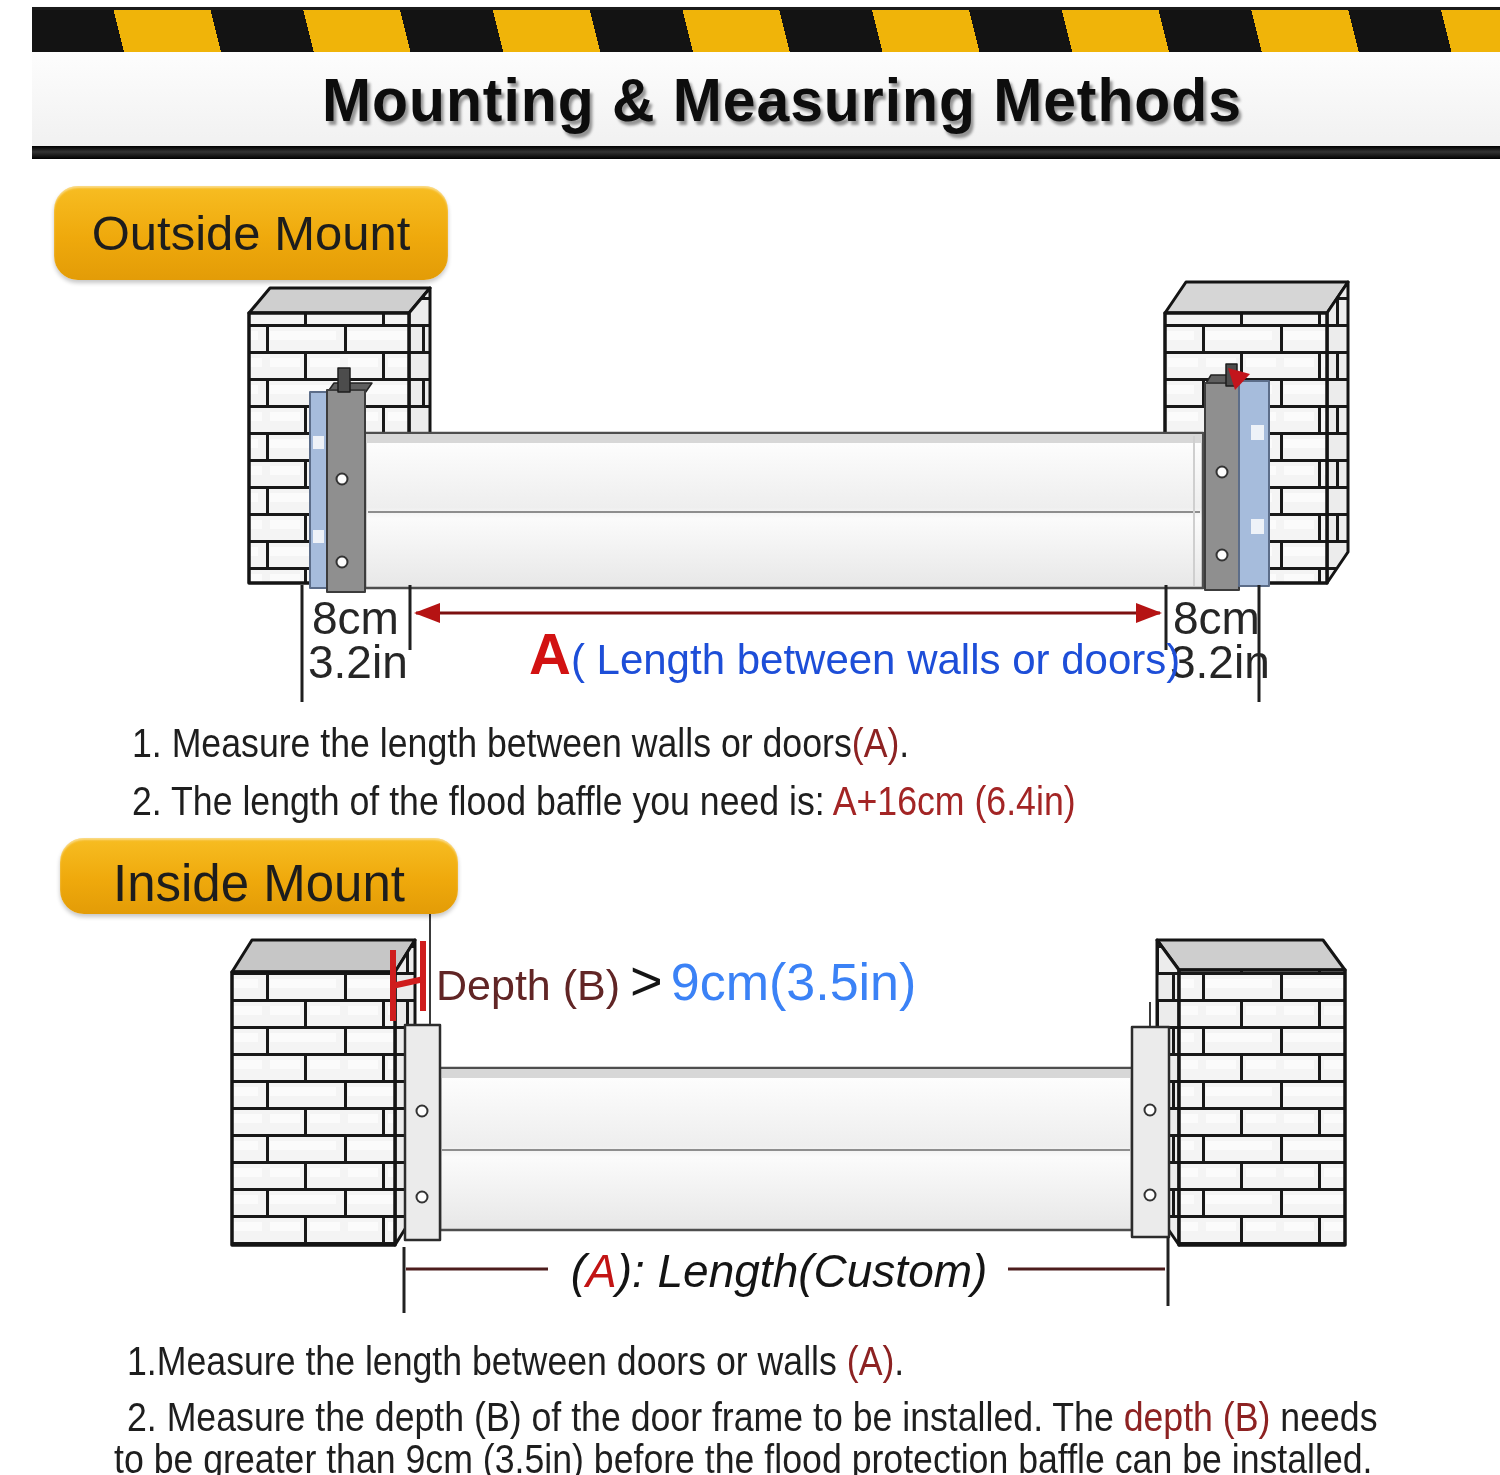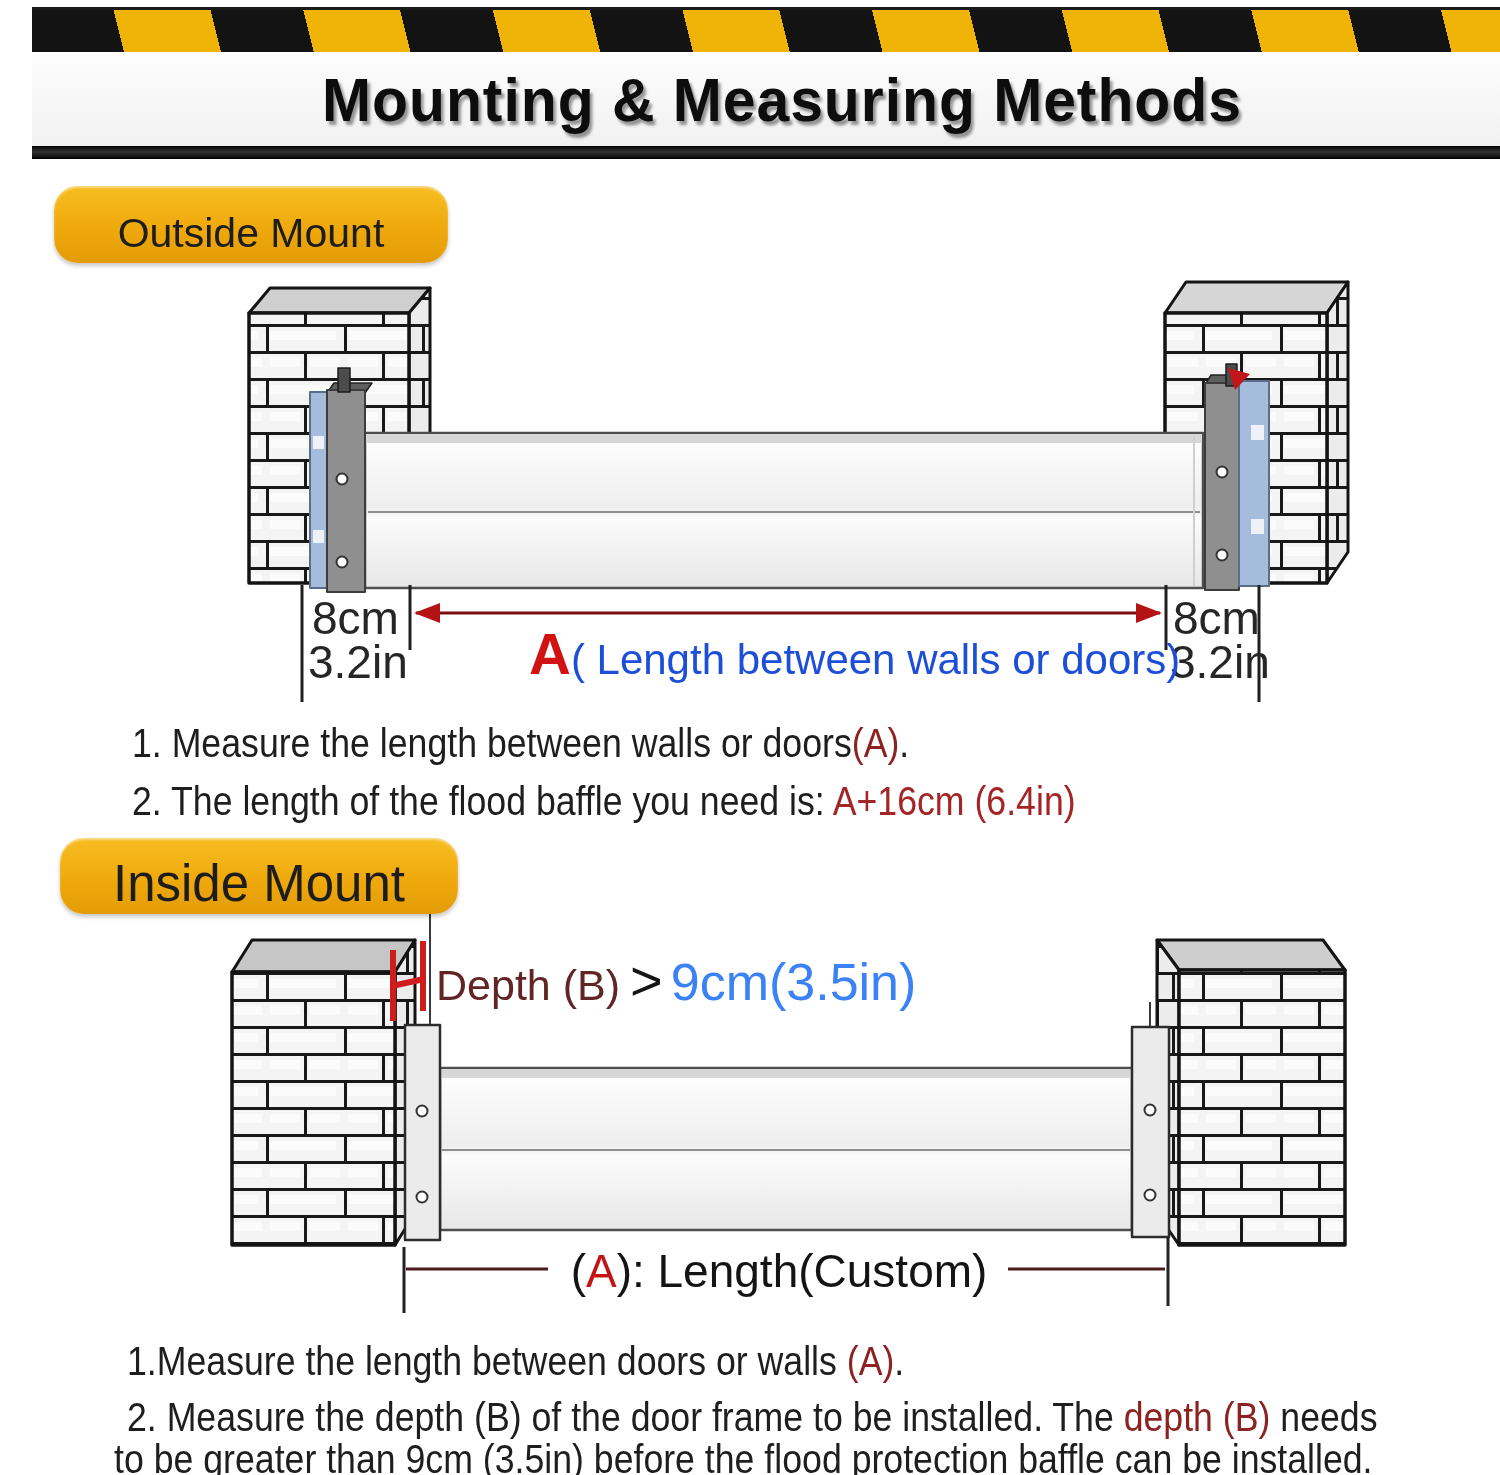--- a/index.html
+++ b/index.html
@@ -16,37 +16,37 @@
     font-size:62px;font-weight:bold;color:#0d0d0d;letter-spacing:1px;
     transform:scaleX(.95);transform-origin:center;
     text-shadow:3px 4px 3px rgba(0,0,0,.40);}
   .blackbar{position:absolute;left:0;top:146px;width:1500px;height:13px;
     background:linear-gradient(180deg,#000 0%,#333 45%,#000 100%);}
 
   
   .badge{position:absolute;border-radius:24px;text-align:center;color:#1d1d1d;
     background:linear-gradient(180deg,#f7bd22 0%,#efa90c 55%,#e39c07 100%);
     box-shadow:0 3px 4px rgba(0,0,0,.22), inset 0 2px 2px rgba(255,255,255,.45);}
-  .badge-outside{left:22px;top:186px;width:394px;height:77px;line-height:94px;font-size:41px;}
+  .badge-outside{left:22px;top:186px;width:394px;height:94px;line-height:94px;font-size:49px;}
   .badge-inside{left:28px;top:838px;width:398px;height:76px;line-height:92px;font-size:51px;}
 
   
   svg.canvas{position:absolute;left:0;top:0;pointer-events:none;}
 
   
   .mlabel{position:absolute;font-size:46px;color:#262626;line-height:44px;white-space:nowrap;}
   .arrow-label{position:absolute;left:497px;top:620px;white-space:nowrap;}
   .arrow-label .big-a{font-size:58px;font-weight:bold;color:#d21212;}
   .arrow-label .rest{font-size:42px;color:#1d4ed8;}
   .depth-note{position:absolute;left:404px;top:948px;display:flex;align-items:baseline;white-space:nowrap;}
   .depth-note .lbl{font-size:43px;color:#612525;}
   .depth-note .gt{font-size:56px;color:#151515;margin:0 8px 0 10px;}
   .depth-note .val{font-size:52px;color:#3b82f6;}
   .len-label{position:absolute;left:747px;top:1244px;transform:translateX(-50%);
-    font-size:46px;color:#141414;white-space:nowrap;}
+    font-size:46px;color:#141414;white-space:nowrap;font-style:italic;}
   .len-label .red{color:#c21414;}
 
   
   .step{position:absolute;font-size:41px;color:#1e1e1e;white-space:nowrap;
     transform:scaleX(.87);transform-origin:left center;}
   .red{color:#8d2222;}
   .red2{color:#a32525;}
   .so1{left:100px;top:720px;}
   .so2{left:100px;top:778px;}
   .si1{left:95px;top:1338px;}

